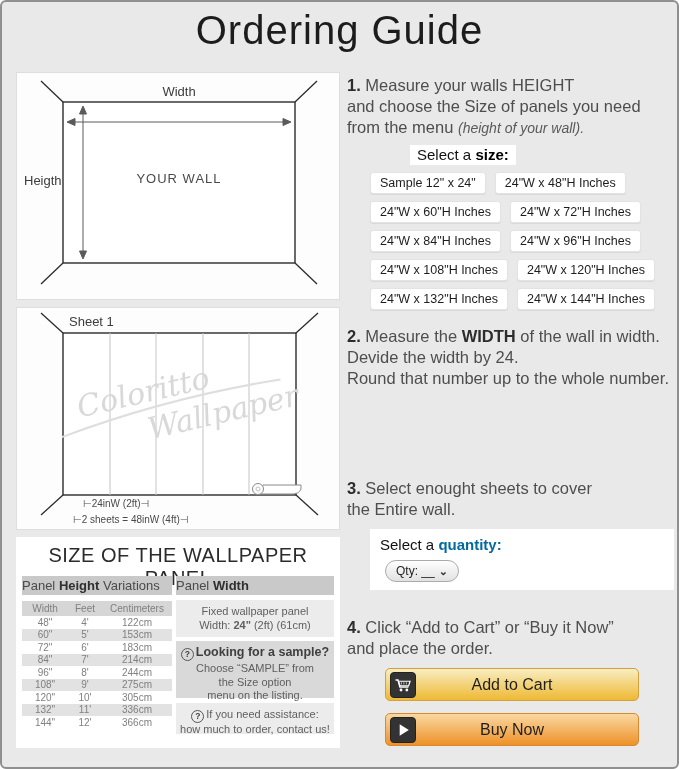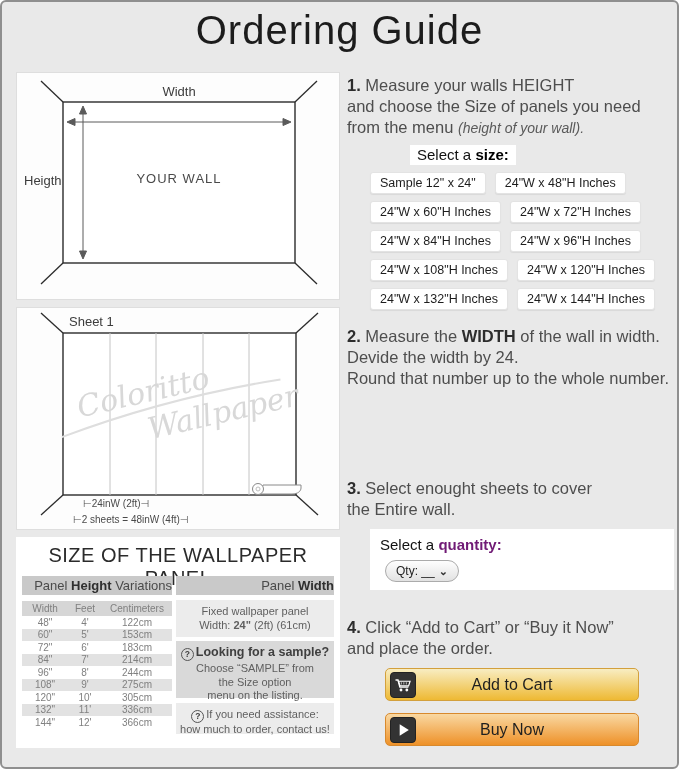--- a/index.html
+++ b/index.html
@@ -22,21 +22,21 @@
   .wm1{margin-left:26px;}
   .wm2{margin-left:90px;margin-top:-8px;}
   .swoosh{display:block;margin:-4px 0 0 2px;}
   .dim-note{position:absolute;left:56px;font-size:10px;color:#4a4a4a;}
   #dim1{top:190px;padding-left:10px;} #dim2{top:206px;}
   
   #info-panel{left:14px;top:535px;width:324px;height:211px;border:none;background:#fff;}
   .info-title{position:absolute;top:7px;left:0;width:100%;text-align:center;
     font-size:20px;color:#2b2b2b;letter-spacing:.5px;}
   .bar{position:absolute;top:39px;height:19px;background:#c9c9c9;color:#4a4a4a;
-    font-size:13px;text-align:right;line-height:19px;}
+    font-size:13px;text-align:left;line-height:19px;}
   .bar b{color:#2f2f2f;}
   #bar-left{left:6px;width:150px;}
   #bar-right{left:160px;width:158px;}
   table.sizes{position:absolute;left:6px;top:64px;width:150px;border-collapse:collapse;
     font-size:10px;color:#808080;}
   table.sizes th{background:#d6d6d6;font-weight:400;height:15px;padding:0;}
   table.sizes td{height:12.5px;padding:0;text-align:center;}
   table.sizes tbody tr:nth-child(even){background:#e2e2e2;}
   .ibox{position:absolute;left:160px;width:158px;box-sizing:border-box;background:#ececec;
     font-size:11px;color:#5f5f5f;text-align:center;padding-top:5px;line-height:13.5px;}
@@ -56,21 +56,21 @@
     font-size:15px;color:#111;margin-left:40px;}
   .select-label b{color:#000;}
   #size-options{position:absolute;left:368px;top:170px;width:300px;display:flex;
     flex-wrap:wrap;gap:7px 9px;}
   .chip{background:#fff;border:1px solid #e3e3e3;border-radius:3px;padding:3px 9px;
     font-size:12.5px;color:#1d1d1d;box-shadow:0 1px 1px rgba(0,0,0,.07);white-space:nowrap;}
   #example{position:absolute;left:350px;top:406px;width:318px;text-align:right;
     font-style:italic;font-size:15px;line-height:19px;color:#555;}
   #qty-box{position:absolute;left:368px;top:527px;width:304px;height:61px;background:#fff;}
   .qty-label{position:absolute;left:10px;top:7px;font-size:15px;color:#111;}
-  .qty-label b{color:#701a75;}
+  .qty-label b{color:#0369a1;}
   .qty-pill{position:absolute;left:15px;top:31px;height:20px;border:1px solid #ababab;
     border-radius:11px;background:linear-gradient(#fefefe,#e2e2e2);padding:0 10px;
     font-size:12px;color:#222;display:flex;align-items:center;}
   .chev{font-weight:700;margin-left:4px;font-size:11px;color:#333;}
   .btn{position:absolute;left:383px;width:254px;height:33px;border-radius:5px;
     box-sizing:border-box;display:flex;align-items:center;}
   #add-cart{top:666px;background:linear-gradient(#f8edc2,#eeb933);border:1px solid #d3a03c;}
   #buy-now{top:711px;background:linear-gradient(#f9d8a2,#ee9128);border:1px solid #d8892d;}
   .btn-ic{position:absolute;left:4px;top:3px;width:26px;height:26px;background:#333;
     border:1px solid #222;border-radius:4px;box-sizing:border-box;display:flex;

